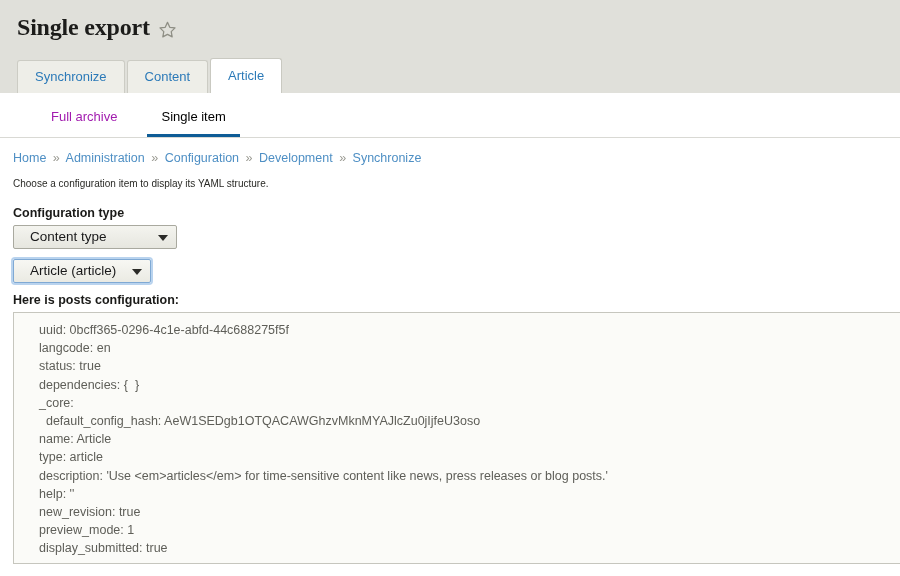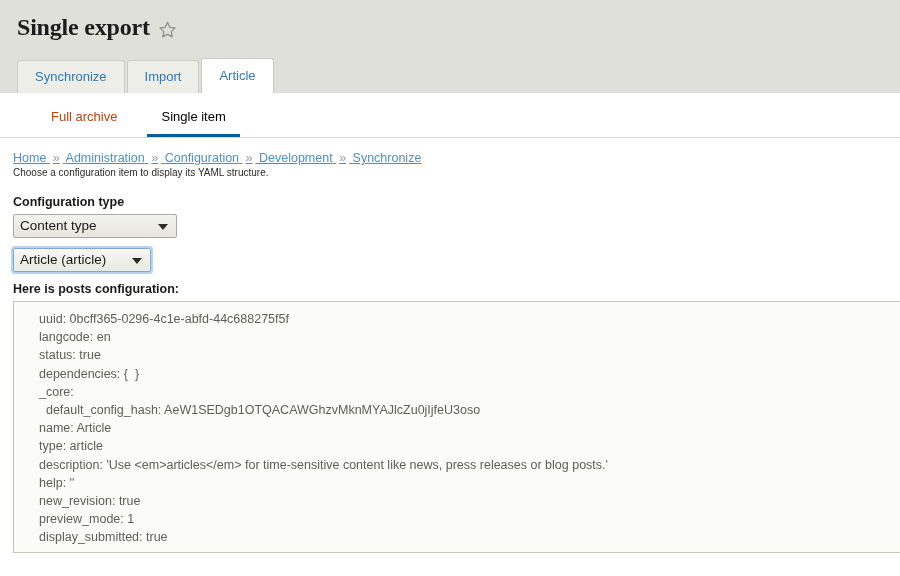--- a/index.html
+++ b/index.html
@@ -92,21 +92,21 @@
   .secondary-tabs {
     display: flex;
     align-items: center;
     padding: 0 0 0 29px;
     height: 44px;
     border-bottom: 1px solid #d9d9d4;
     gap: 0;
   }
   .stab {
     font-size: 13px;
-    color: #c2410c;
+    color: #a21caf;
     padding: 0 22px;
     height: 44px;
     line-height: 48px;
     cursor: pointer;
     position: relative;
     white-space: nowrap;
   }
   .stab.active {
     color: #000000;
   }
@@ -120,22 +120,22 @@
     background: #0e5c96;
   }
 
   
   .body-area {
     padding: 13px 0 0 13px;
   }
   .breadcrumb {
     font-size: 12.5px;
     color: #4e8fc4;
+    margin-bottom: 11px;
     line-height: 1.2;
-    text-decoration: underline;
   }
   .breadcrumb a {
     color: #4e8fc4;
     text-decoration: none;
     cursor: pointer;
   }
   .breadcrumb .sep {
     color: #999991;
     margin: 0 3px;
   }
@@ -163,21 +163,21 @@
   }
   .sel {
     -webkit-appearance: none;
     appearance: none;
     font-family: "Liberation Sans", sans-serif;
     font-size: 13.5px;
     color: #19191a;
     background: linear-gradient(to bottom, #f4f4ef 0%, #e6e6df 100%);
     border: 1px solid #a9a99f;
     border-radius: 2px;
-    padding: 3px 30px 4px 6px;
+    padding: 3px 30px 4px 16px;
     height: 24px;
     box-sizing: border-box;
     cursor: pointer;
     outline: none;
     line-height: 16px;
   }
   .sel.focused {
     border: 1px solid #7fa9d4;
     box-shadow: 0 0 0 2px #b9d3ee;
     background: linear-gradient(to bottom, #f7f7f3 0%, #eaeae3 100%);
@@ -234,21 +234,21 @@
       <span class="page-title">Single export</span>
       <span class="star-icon">
         <svg viewBox="0 0 24 24" width="19" height="19" fill="none" stroke="#8e8e84" stroke-width="1.6" stroke-linejoin="round">
           <polygon points="12,3 14.9,9.2 21.5,10 16.7,14.7 17.9,21.3 12,18.2 6.1,21.3 7.3,14.7 2.5,10 9.1,9.2"></polygon>
         </svg>
       </span>
     </div>
 
     <div class="primary-tabs">
       <div class="ptab">Synchronize</div>
-      <div class="ptab">Import</div>
+      <div class="ptab">Content</div>
       <div class="ptab active">Article</div>
     </div>
 
   </div>
 
   <div class="content">
 
     <div class="secondary-tabs">
       <div class="stab">Full archive</div>
       <div class="stab active">Single item</div>

